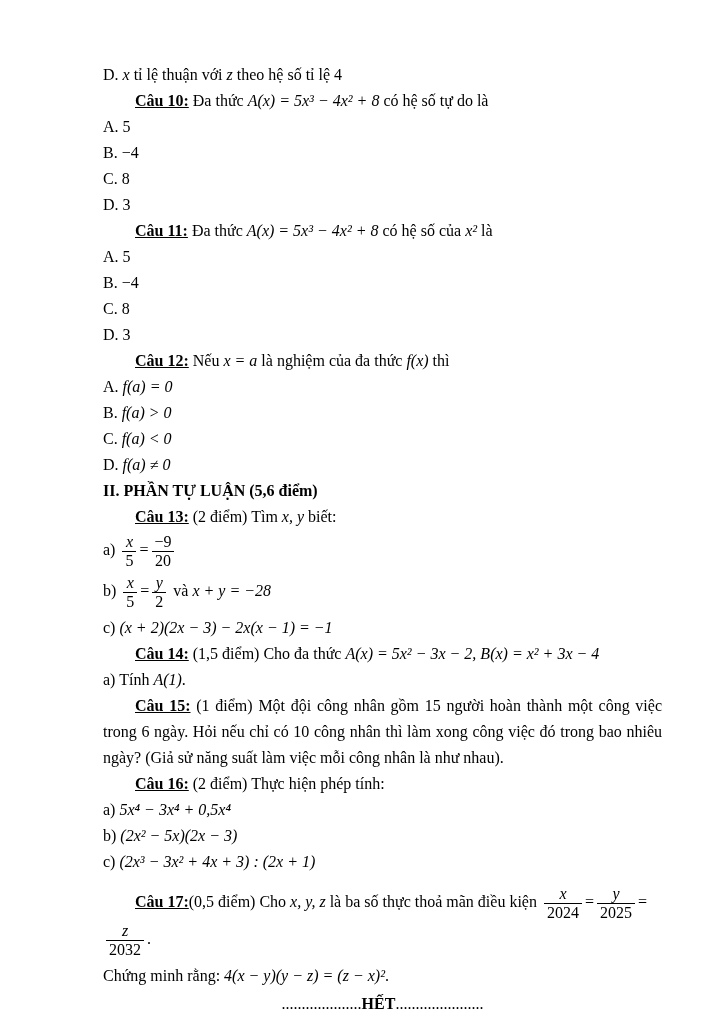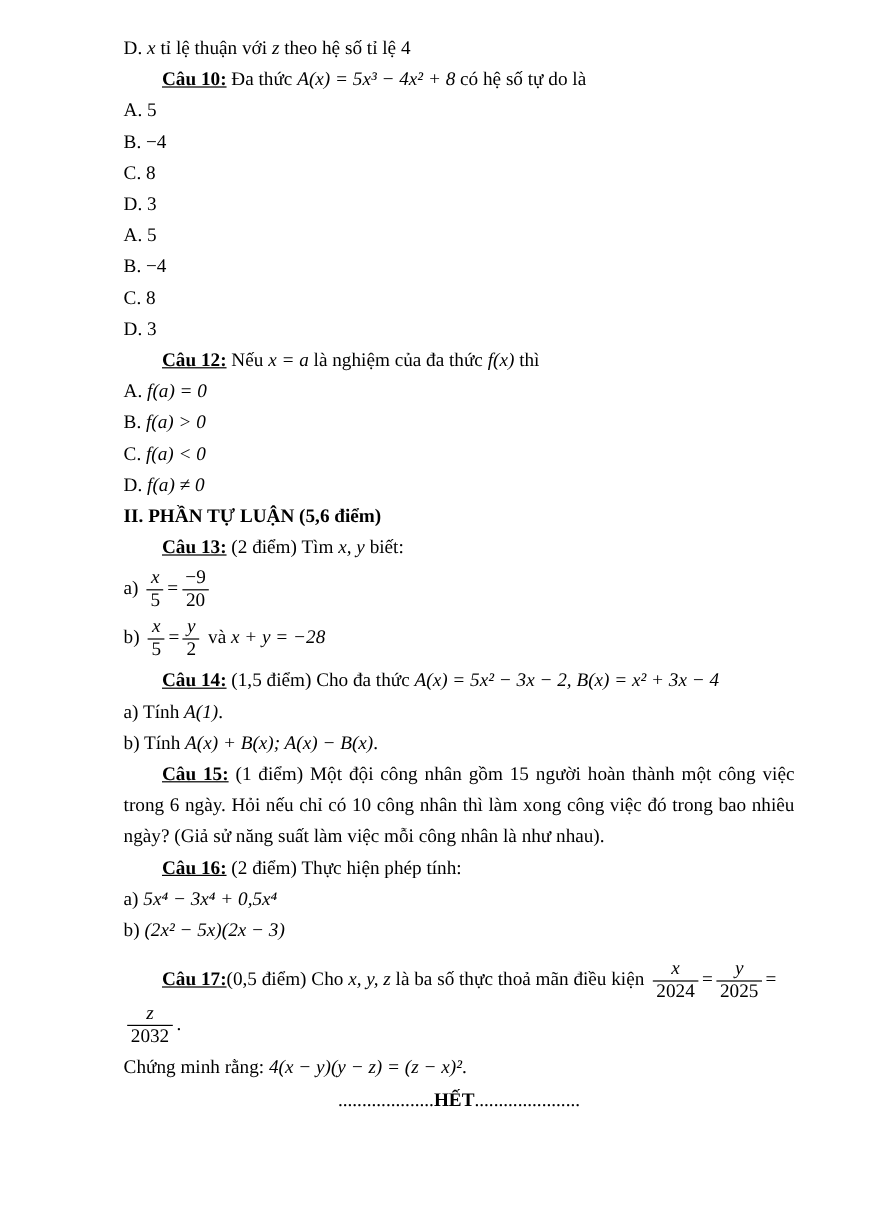--- a/index.html
+++ b/index.html
@@ -1,21 +1,21 @@
 <!DOCTYPE html>
 <html><head>
 <meta charset="utf-8">
 <style>
   * { box-sizing: border-box; }
   html, body { margin: 0; padding: 0; background: #ffffff; }
   .page {
     width: 724px; height: 1024px; background: #ffffff; overflow: hidden;
     font-family: "Liberation Serif", serif; font-size: 16px; color: #000;
   }
-  .content { padding: 28px 62px 0 103px; }
+  .content { padding: 62px 62px 0 103px; }
   .content p { margin: 0; line-height: 26px; }
   .qlabel { font-weight: bold; text-decoration: underline; margin-left: 32px; }
   .bold { font-weight: bold; text-align: right; }
   .math { font-style: italic; }
   .options { display: flex; flex-direction: column; }
   .opt { width: 132px; }
   .opt:last-child { width: auto; }
   .frac {
     display: inline-flex; flex-direction: column; align-items: center;
     vertical-align: middle; line-height: 18px; margin: 0 3px; text-align: center;
@@ -36,20 +36,21 @@
 
     <p><span class="qlabel">Câu 10:</span> <span>Đa thức</span> <span class="math">A(x) = 5x³ − 4x² + 8</span> <span>có hệ số tự do là</span></p>
 
     <p class="options">
       <span class="opt"><span>A.</span> <span>5</span></span>
       <span class="opt"><span>B.</span> <span>−4</span></span>
       <span class="opt"><span>C.</span> <span>8</span></span>
       <span class="opt"><span>D.</span> <span>3</span></span>
     </p>
 
+    <p><span class="qlabel">Câu 11:</span> <span>Đa thức</span> <span class="math">A(x) = 5x³ − 4x² + 8</span> <span>có hệ số của</span> <span class="math">x²</span> <span>là</span></p>
 
     <p class="options">
       <span class="opt"><span>A.</span> <span>5</span></span>
       <span class="opt"><span>B.</span> <span>−4</span></span>
       <span class="opt"><span>C.</span> <span>8</span></span>
       <span class="opt"><span>D.</span> <span>3</span></span>
     </p>
 
     <p><span class="qlabel">Câu 12:</span> <span>Nếu</span> <span class="math">x = a</span> <span>là nghiệm của đa thức</span> <span class="math">f(x)</span> <span>thì</span></p>
 
@@ -73,35 +74,36 @@
         </span></p>
 
     <p class="frac-line"><span>b)</span> <span class="frac">
           <span class="num math">x</span>
           <span class="den">5</span>
         </span><span>=</span><span class="frac">
           <span class="num math">y</span>
           <span class="den">2</span>
         </span> <span>và</span> <span class="math">x + y = −28</span></p>
 
+    <p><span>c)</span> <span class="math">(x + 2)(2x − 3) − 2x(x − 1) = −1</span></p>
 
     <p><span class="qlabel">Câu 14:</span> <span>(1,5 điểm)</span> <span>Cho đa thức</span> <span class="math">A(x) = 5x² − 3x − 2,  B(x) = x² + 3x − 4</span></p>
 
     <p><span>a)</span> <span>Tính</span> <span class="math">A(1)</span><span>.</span></p>
 
-    <p><span>b)</span> <span>Tính</span> <span class="math">A(x) + B(x); A(x) − B(x)</span><span>.</span></p>
 
     <p class="justify"><span class="qlabel">Câu 15:</span> <span>(1 điểm)</span> <span>Một đội công nhân gồm 15 người hoàn thành một công việc trong 6 ngày. Hỏi nếu chỉ có 10 công nhân thì làm xong công việc đó trong bao nhiêu ngày? (Giả sử năng suất làm việc mỗi công nhân là như nhau).</span></p>
 
     <p><span class="qlabel">Câu 16:</span> <span>(2 điểm)</span> <span>Thực hiện phép tính:</span></p>
 
     <p><span>a)</span> <span class="math">5x⁴ − 3x⁴ + 0,5x⁴</span></p>
 
     <p><span>b)</span> <span class="math">(2x² − 5x)(2x − 3)</span></p>
 
+    <p><span>c)</span> <span class="math">(2x³ − 3x² + 4x + 3) : (2x + 1)</span></p>
 
     <p class="frac-line" style="margin-top:10px !important"><span class="qlabel">Câu 17:</span><span>(0,5 điểm)</span> <span>Cho</span> <span class="math">x, y, z</span> <span>là ba số thực thoả mãn điều kiện</span> <span class="frac">
           <span class="num math">x</span>
           <span class="den">2024</span>
         </span><span>=</span><span class="frac">
           <span class="num math">y</span>
           <span class="den">2025</span>
         </span><span>=</span><span class="frac">
           <span class="num math">z</span>
           <span class="den">2032</span>

